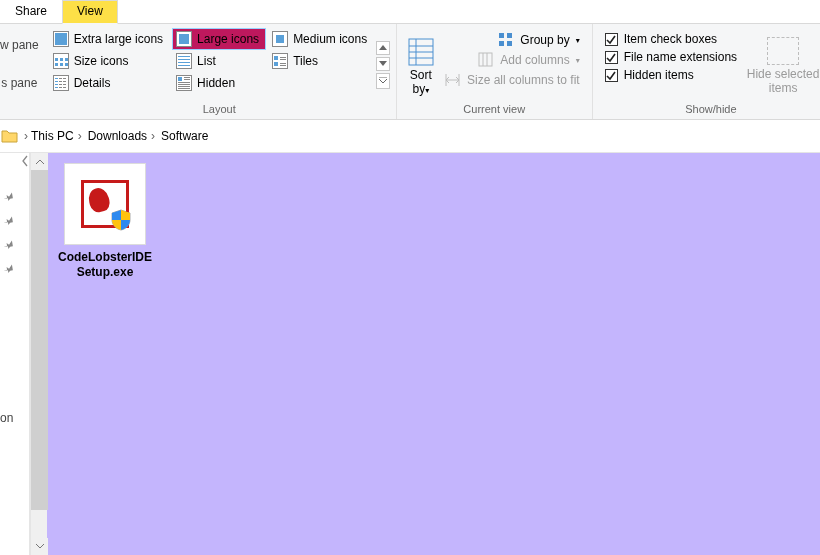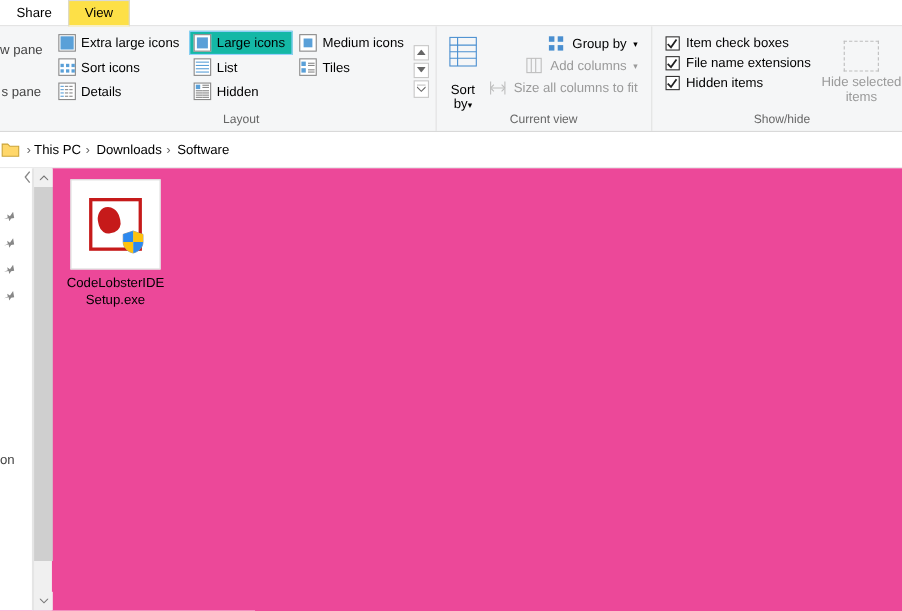--- a/index.html
+++ b/index.html
@@ -15,42 +15,42 @@
   .leftcol { width: 48px; display: flex; flex-direction: column; justify-content: flex-start; padding-top: 14px; color: #444; }
   .leftcol div { height: 20px; white-space: nowrap; text-align: center; padding-right: 4px; }
 
   .group { border-right: 1px solid #e1e1e1; display: flex; flex-direction: column; padding: 4px 6px 0 6px; }
   .group-body { flex: 1; display: flex; }
   .group-label { text-align: center; color: #666; font-size: 11px; padding: 2px 0 4px 0; }
 
   
   .layout-grid { display: grid; grid-template-columns: auto auto auto; grid-template-rows: 22px 22px 22px; gap: 0 2px; }
   .litem { display: flex; align-items: center; gap: 5px; padding: 1px 6px 1px 3px; border: 1px solid transparent; cursor: pointer; white-space: nowrap; }
-  .litem.sel { background: #14b8a6; border: 1px solid #99d1ff; }
+  .litem.sel { background: #be185d; border: 1px solid #99d1ff; }
   .mini-icon { width: 16px; height: 16px; border: 1px solid #888; background: #fff; position: relative; flex-shrink: 0; }
   .mini-icon::before { content:""; position:absolute; }
   .ic-xl::before { left:1px; top:1px; width:12px; height:12px; background: linear-gradient(#5aa0d8,#5aa0d8); }
   .ic-lg::before { left:2px; top:2px; width:10px; height:10px; background:#5aa0d8; }
   .ic-md::before { left:3px; top:3px; width:8px; height:8px; background:#5aa0d8; }
   .ic-sm::before { left:1px; top:4px; width:3px; height:3px; background:#5aa0d8; box-shadow: 5px 0 #5aa0d8, 10px 0 #5aa0d8, 0 5px #5aa0d8, 5px 5px #5aa0d8, 10px 5px #5aa0d8; }
   .ic-list::before { left:1px; top:2px; width:12px; height:1px; background:#5aa0d8; box-shadow: 0 3px #5aa0d8, 0 6px #5aa0d8, 0 9px #5aa0d8; }
   .ic-det::before { left:1px; top:2px; width:3px; height:1px; background:#5aa0d8; box-shadow: 4px 0 #888,8px 0 #888, 0 3px #5aa0d8,4px 3px #888,8px 3px #888, 0 6px #5aa0d8,4px 6px #888,8px 6px #888, 0 9px #5aa0d8,4px 9px #888,8px 9px #888; }
   .ic-tile::before { left:1px; top:2px; width:4px; height:4px; background:#5aa0d8; box-shadow: 0 6px #5aa0d8; }
   .ic-tile::after { content:""; position:absolute; left:7px; top:3px; width:6px; height:1px; background:#888; box-shadow: 0 2px #888, 0 6px #888, 0 8px #888; }
   .ic-cont::before { left:1px; top:1px; width:4px; height:4px; background:#5aa0d8; }
   .ic-cont::after { content:""; position:absolute; left:7px; top:1px; width:6px; height:1px; background:#888; box-shadow: 0 2px #888, -6px 5px #888, 0 5px #888, -6px 7px #888, 0 7px #888, -6px 9px #888, 0 9px #888, -6px 11px #888, 0 11px #888; }
 
   .spinners { display:flex; flex-direction:column; justify-content:center; margin-left:2px; }
   .spin { width:14px; height:14px; border:1px solid #c7c7c7; background:#fff; display:flex; align-items:center; justify-content:center; }
   .spin svg { display:block; }
   .spin + .spin { margin-top: 2px; }
   .spin.exp { height:16px; }
 
   
-  .cv-left { width: 44px; display:flex; flex-direction:column; align-items:center; justify-content:space-between; gap:2px; padding-top:4px; }
+  .cv-left { width: 44px; display:flex; flex-direction:column; align-items:center; justify-content:center; gap:2px; padding-top:4px; }
   .cv-big-icon { width: 28px; height: 30px; display:flex; align-items:center; justify-content:center; }
   .cv-right { display:flex; flex-direction:column; gap:0; padding-top:2px; }
   .cv-item { display:flex; align-items:center; gap:6px; padding:2px 6px; white-space:nowrap; cursor:pointer;justify-content:flex-end; }
   .cv-item.disabled { color:#9a9a9a; cursor:default; }
   .gi { width:16px; height:16px; flex-shrink:0; display:inline-flex; align-items:center; justify-content:center; }
 
   
   .sh-left { display:flex; flex-direction:column; gap:0; padding-top:2px; }
   .chk-item { display:flex; align-items:flex-end; gap:6px; padding:2px 6px; white-space:nowrap; cursor:pointer; }
   .chk { width:13px; height:13px; border:1px solid #333; background:#fff; display:inline-flex; align-items:center; justify-content:center; }
@@ -67,21 +67,21 @@
   .content-row { display:flex; height: calc(555px - 24px - 96px - 33px); }
   .navpane { width:30px; border-right:1px solid #e5e5e5; position:relative; background:#fff; overflow:hidden;}
   .navpane .toggle { position:absolute; left:22px; top:2px; color:#888; }
   .pin { position:absolute; left:3px; color:#888; transform: rotate(35deg); }
   .ntxt { position:absolute; left:-10px; color:#444; white-space:nowrap; }
   .scrollbar { width:17px; background:#f0f0f0; border-left:1px solid #e5e5e5; position:relative; }
   .scroll-up, .scroll-down { position:absolute; left:0; width:17px; height:17px; display:flex; align-items:center; justify-content:center; background:#f0f0f0; }
   .scroll-up { top:0; }
   .scroll-down { bottom:0; }
 
-  .filearea { flex:1; background:#ec4899; padding:10px; display:flex; align-content:flex-start; flex-wrap:wrap; }
+  .filearea { flex:1; background:#c4b5fd; padding:10px; display:flex; align-content:flex-start; flex-wrap:wrap;font-weight:bold; }
   .file { width:96px; display:flex; flex-direction:column; align-items:center; cursor:pointer; }
   .thumb { width:82px; height:82px; border:1px solid #dcdcdc; background:#fff; display:flex; align-items:center; justify-content:center; position:relative; }
   .appicon { width:48px; height:48px; border:3px solid #c61a1a; background:#fff; position:relative; }
   .appicon::before { content:""; position:absolute; left:5px; top:5px; width:20px; height:24px; background:#c61a1a; border-radius:50% 50% 40% 40%; transform:rotate(-15deg);}
   .shield { position:absolute; right:-6px; bottom:-6px; width:22px; height:22px; }
   .fname { text-align:center; margin-top:5px; line-height:1.25; word-break:break-all; }
 </style>
 </head>
 <body>
 
@@ -106,21 +106,21 @@
         <div class="litem sel">
           <span class="mini-icon ic-lg"></span>
           <span>Large icons</span>
         </div>
         <div class="litem">
           <span class="mini-icon ic-md"></span>
           <span>Medium icons</span>
         </div>
         <div class="litem">
           <span class="mini-icon ic-sm"></span>
-          <span>Sort icons</span>
+          <span>Size icons</span>
         </div>
         <div class="litem">
           <span class="mini-icon ic-list"></span>
           <span>List</span>
         </div>
         <div class="litem">
           <span class="mini-icon ic-tile"></span>
           <span>Tiles</span>
         </div>
         <div class="litem">

